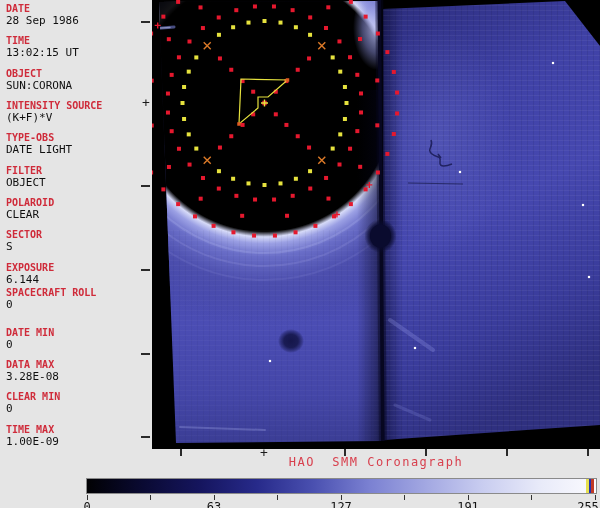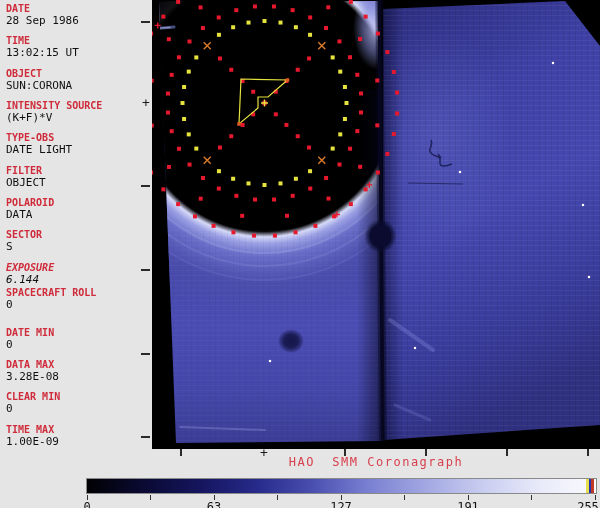--- a/index.html
+++ b/index.html
@@ -51,27 +51,27 @@
       <div class="field" style="top: 133.4px;">
         <div class="flabel">TYPE-OBS</div>
         <div class="fvalue">DATE LIGHT</div>
       </div>
       <div class="field" style="top: 165.75px;">
         <div class="flabel">FILTER</div>
         <div class="fvalue">OBJECT</div>
       </div>
       <div class="field" style="top: 198.1px;">
         <div class="flabel">POLAROID</div>
-        <div class="fvalue">DATA</div>
+        <div class="fvalue">CLEAR</div>
       </div>
       <div class="field" style="top: 230.45px;">
         <div class="flabel">SECTOR</div>
         <div class="fvalue">S</div>
       </div>
-      <div class="field" style="top: 262.8px; font-style: italic;">
+      <div class="field" style="top: 262.8px;">
         <div class="flabel">EXPOSURE</div>
         <div class="fvalue">6.144</div>
       </div>
       <div class="field" style="top: 288px;">
         <div class="flabel">SPACECRAFT ROLL</div>
         <div class="fvalue">0</div>
       </div>
       <div class="field" style="top: 327.5px;">
         <div class="flabel">DATE MIN</div>
         <div class="fvalue">0</div>

